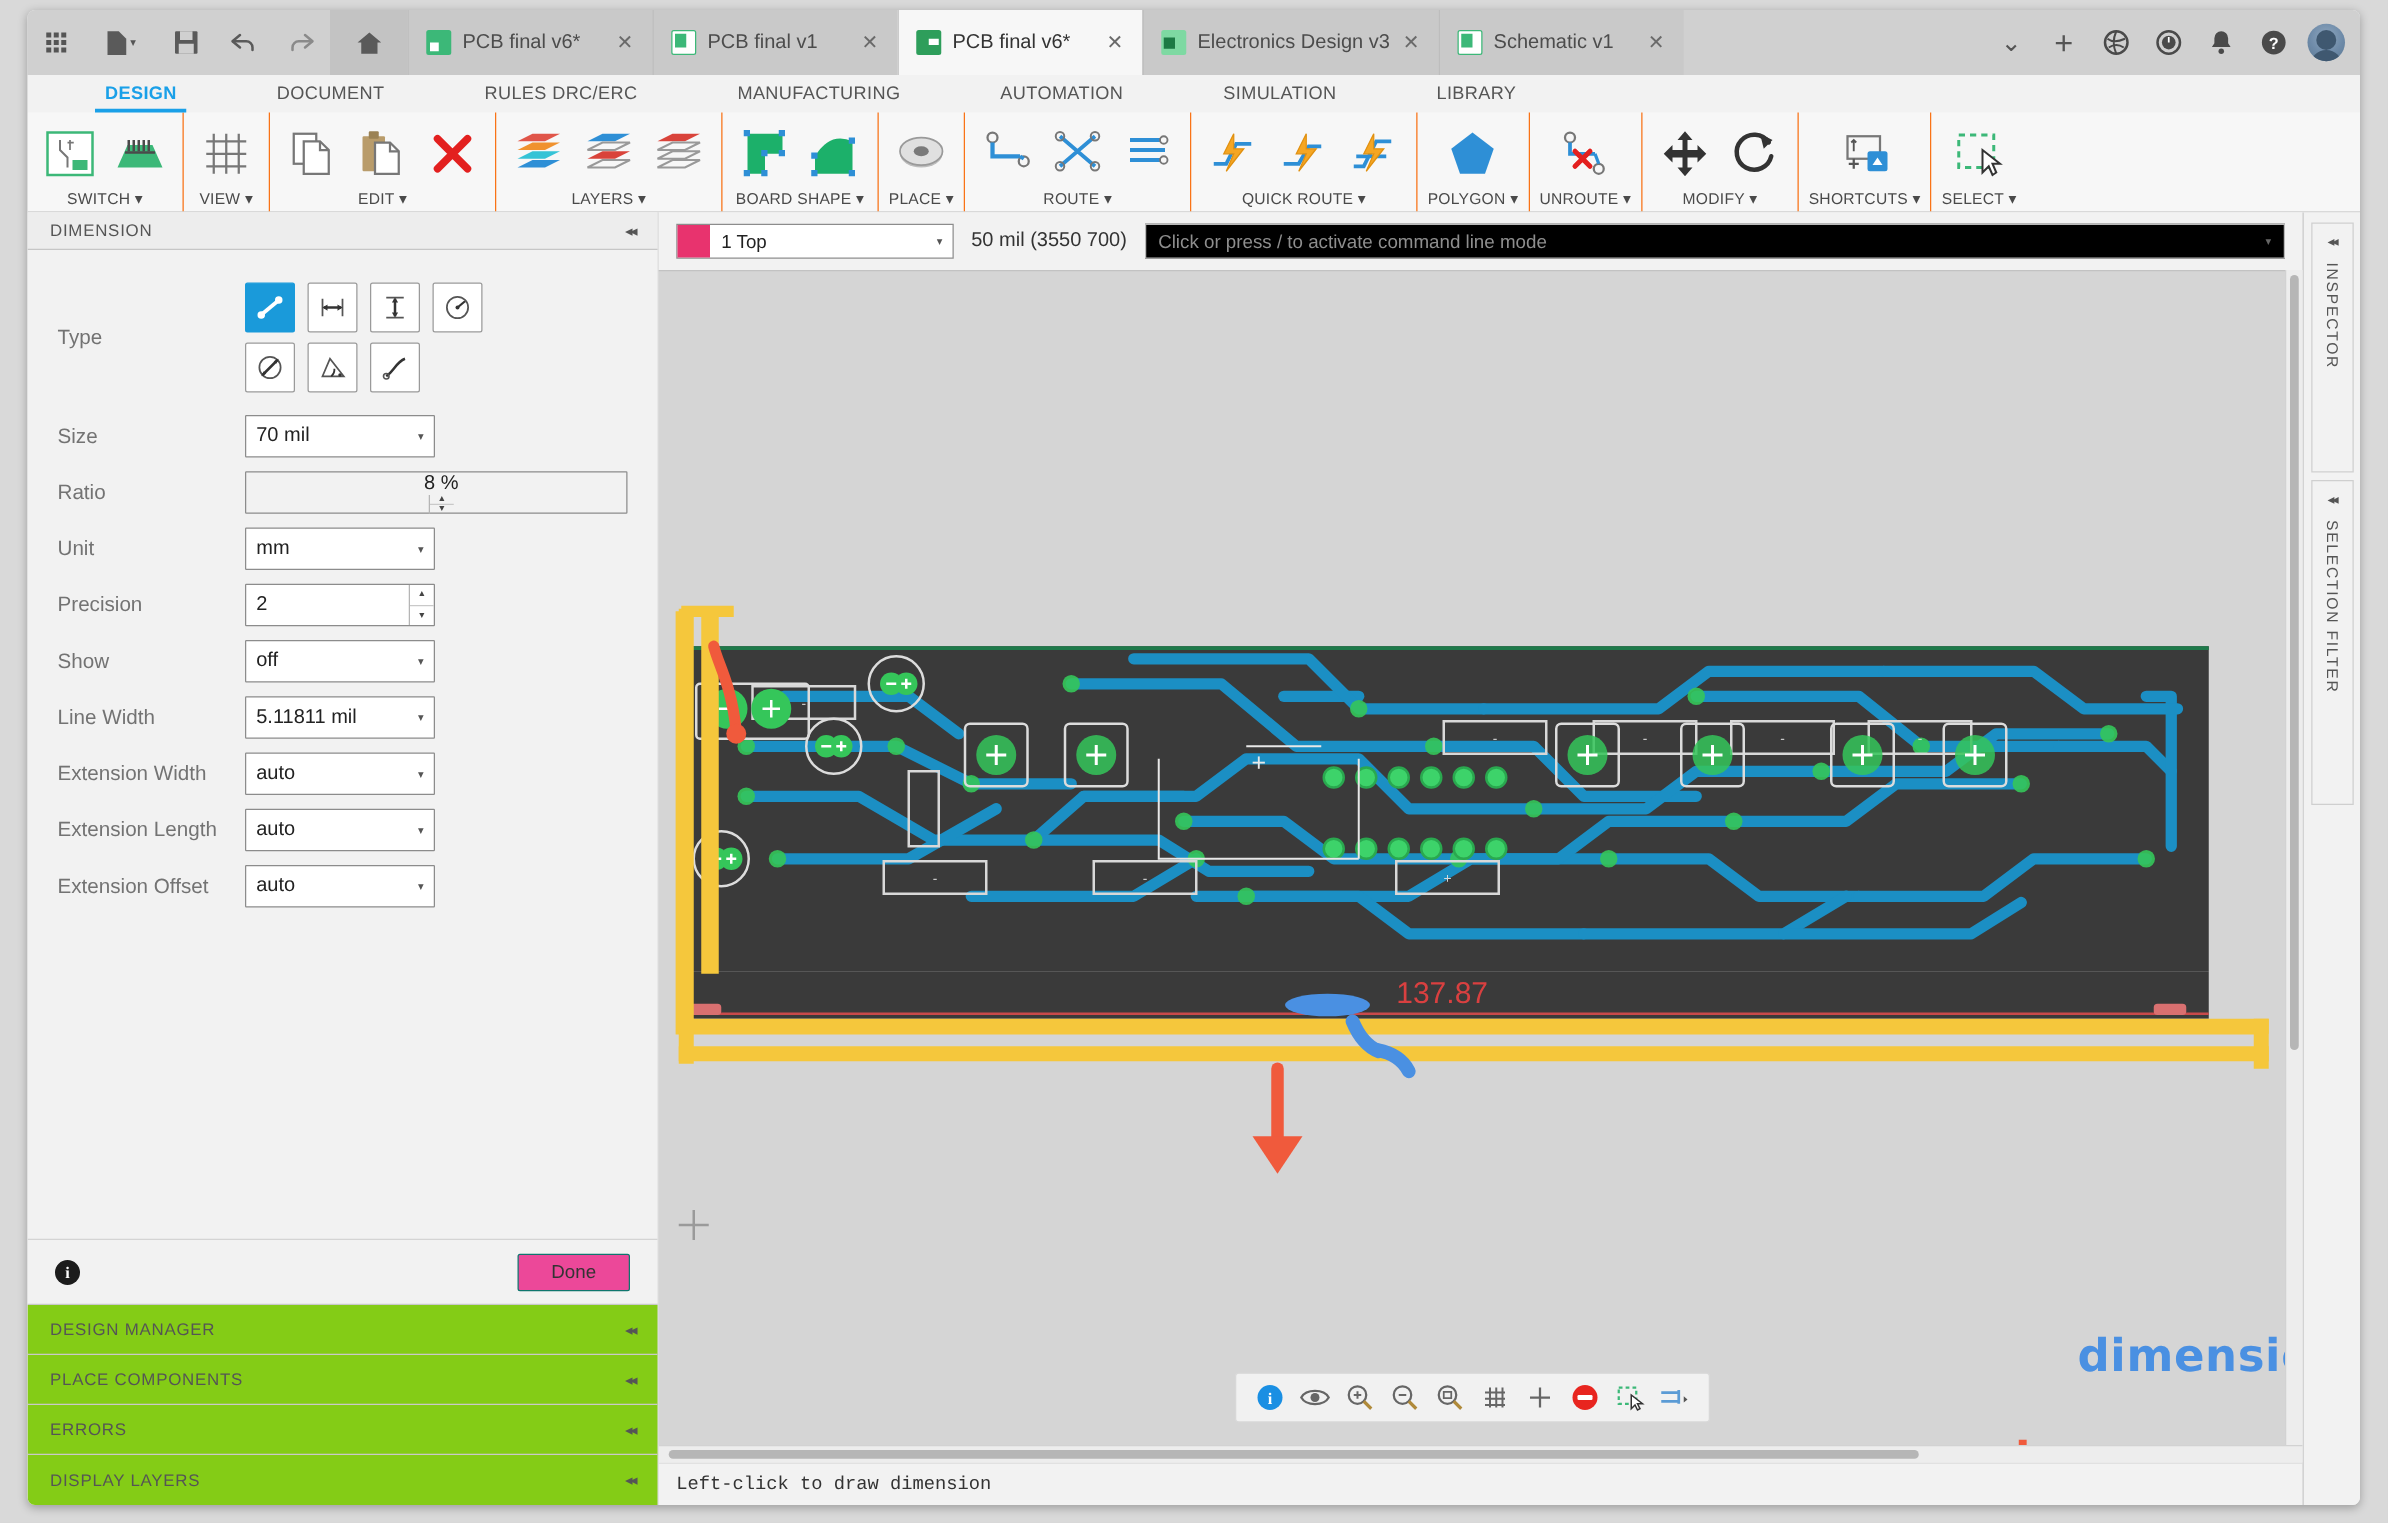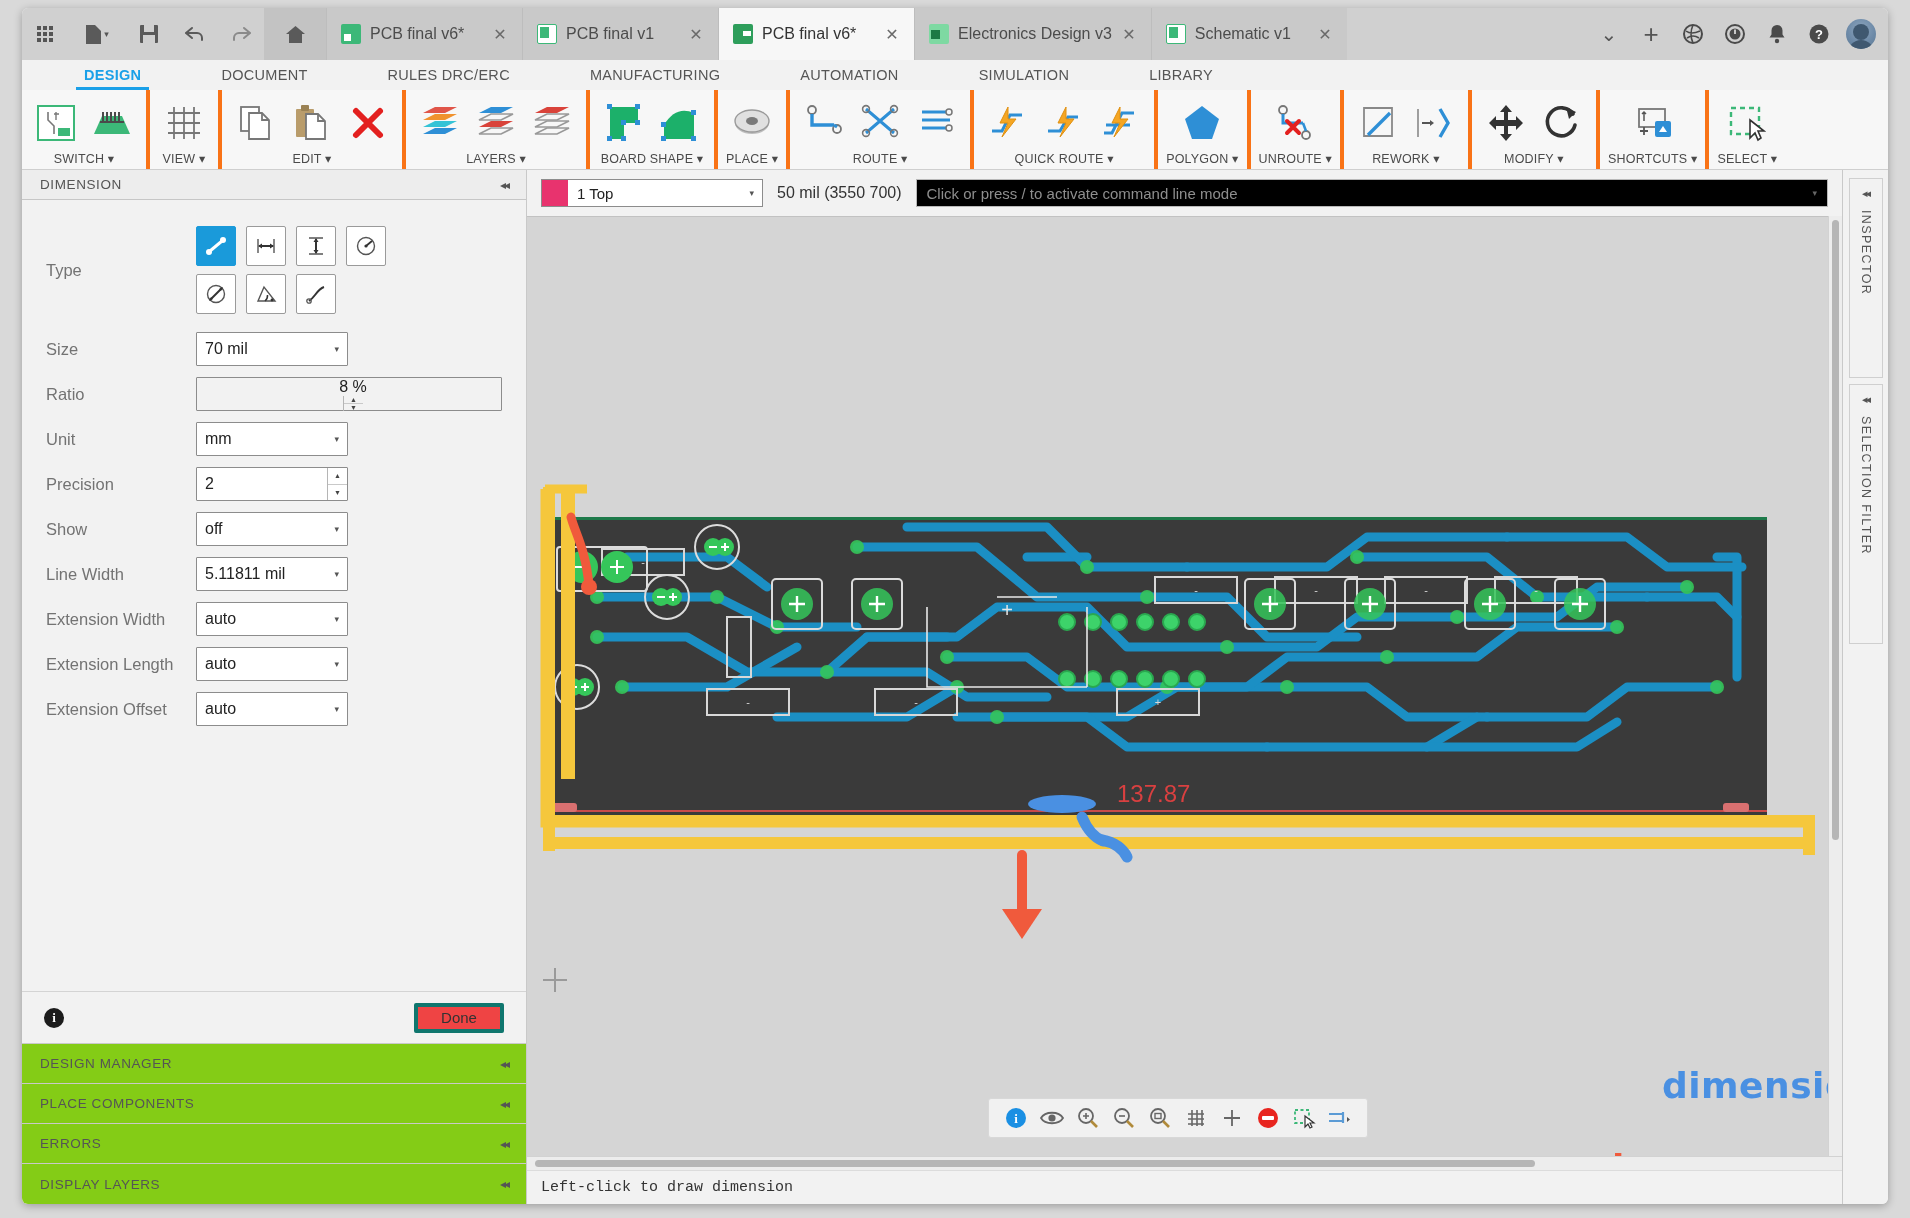--- a/index.html
+++ b/index.html
@@ -80,21 +80,21 @@
     content:""; position:absolute; left:14px; right:14px; bottom:0; height:3px; background:#1aa0e8;
   }
 
   
   .ribbon {
     height: 80px; background: #f7f7f7; display: flex; align-items: stretch;
     border-bottom: 1px solid #cfcfcf; flex: 0 0 80px;
   }
   .rgroup {
     display:flex; flex-direction: column; align-items: center; justify-content: space-between;
-    padding: 5px 8px 3px 8px; border-right: 4px solid #f97316;
+    padding: 5px 8px 3px 8px; border-right: 1px solid #f97316;
   }
   .rgroup:last-child { border-right: none; }
   .ricons { display:flex; align-items:center; gap: 4px; flex: 1 1 auto; }
   .rbtn { width: 52px; height: 46px; display:flex; align-items:center; justify-content:center; }
   .rlabel { font-size: 12.5px; color: #4a4a4a; letter-spacing:.2px; white-space:nowrap; }
 
   
   .body { flex: 1 1 auto; display: flex; min-height: 0; }
 
   
@@ -131,21 +131,21 @@
   .panel-footer {
     height: 52px; border-top:1px solid #d4d4d4; background:#f2f2f2;
     display:flex; align-items:center; padding: 0 22px;
   }
   .info-dot {
     width: 20px; height: 20px; border-radius:50%; background:#1c1c1c; color:#fff;
     font-size:13px; font-weight:bold; display:flex; align-items:center; justify-content:center;
     font-family:"Liberation Serif", serif;
   }
   .done-btn {
-    margin-left:auto; width: 90px; height: 30px; border:4px solid #0f766e; background:#ef4444;
+    margin-left:auto; width: 90px; height: 30px; border:1px solid #0f766e; background:#ec4899;
     font-size: 15px; color:#333; display:flex; align-items:center; justify-content:center; border-radius:2px;
   }
   .accordion { border-top:1px solid #c9c9c9; }
   .acc-row {
     height: 40px; background:#84cc16; border-bottom:1px solid #c9c9c9;
     display:flex; align-items:center; padding:0 18px; font-size:13.5px; color:#555; letter-spacing:.6px;
   }
   .acc-row .collapse { margin-left:auto; color:#555; font-size:12px; letter-spacing:-2px;}
 
   
@@ -545,39 +545,20 @@
               <path d="M8 11 V20 H28" stroke="#2e8fd6" stroke-width="3" fill="none"></path>
               <circle cx="31" cy="32" r="4" fill="none" stroke="#777" stroke-width="1.8"></circle>
               <path d="M28 20 L31 28" stroke="#2e8fd6" stroke-width="2.6"></path>
               <path d="M12 18 L24 30 M24 18 L12 30" stroke="#e3201f" stroke-width="4" stroke-linecap="round"></path>
             </svg>
         </div>
       </div>
       <div class="rlabel">UNROUTE ▾</div>
     </div>
 
-    <div class="rgroup">
-      <div class="ricons">
-        <div class="rbtn">
-          <svg width="40" height="40" viewBox="0 0 40 40">
-              <path d="M6 5 H34 V33 H6 Z" fill="none" stroke="#888" stroke-width="1.8"></path>
-              <path d="M10 32 L32 10" stroke="#2e8fd6" stroke-width="3.4"></path>
-            </svg>
-        </div>
-        <div class="rbtn">
-          <svg width="40" height="40" viewBox="0 0 40 40">
-              <path d="M4 6 V34" stroke="#888" stroke-width="1.6"></path>
-              <path d="M8 20 H18" stroke="#555" stroke-width="1.8"></path>
-              <path d="M16 17 L20 20 L16 23" fill="#555"></path>
-              <path d="M26 6 L34 20 L26 34" stroke="#2e8fd6" stroke-width="3.4" fill="none"></path>
-            </svg>
-        </div>
-      </div>
-      <div class="rlabel">REWORK ▾</div>
-    </div>
 
     <div class="rgroup">
       <div class="ricons">
         <div class="rbtn">
           <svg width="40" height="40" viewBox="0 0 40 40">
               <path d="M20 2 L26 9 H22 V17 H30 V13 L37 20 L30 27 V23 H22 V31 H26 L20 38 L14 31 H18 V23 H10 V27 L3 20 L10 13 V17 H18 V9 H14 Z" fill="#333"></path>
             </svg>
         </div>
         <div class="rbtn">
           <svg width="40" height="40" viewBox="0 0 40 40">

